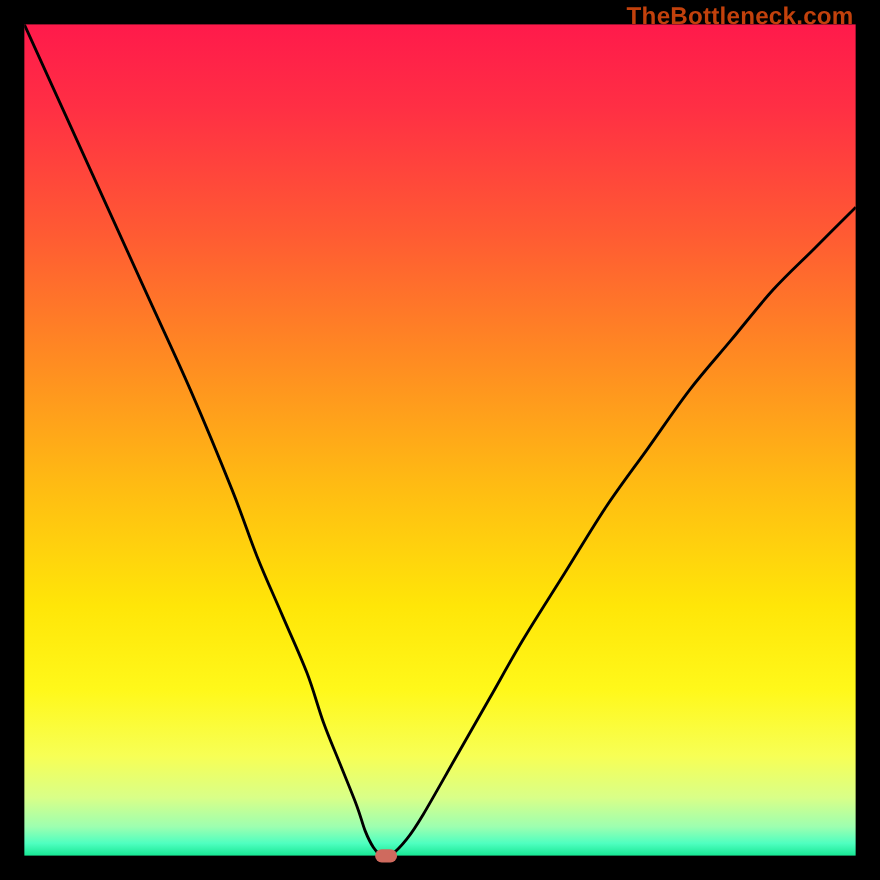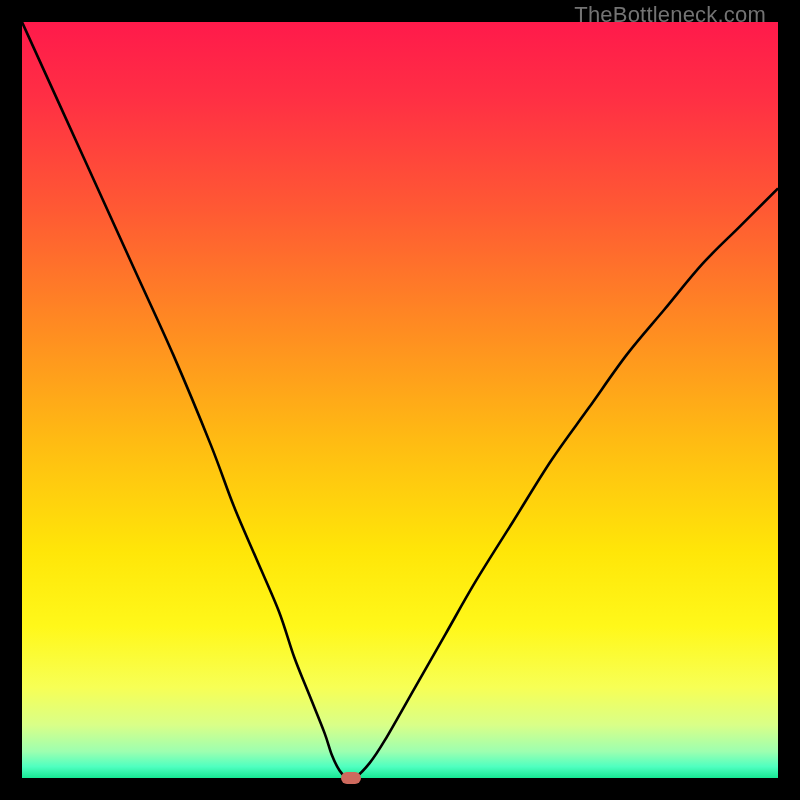--- a/index.html
+++ b/index.html
@@ -22,24 +22,24 @@
   .gradient {
     position: absolute;
     left: 0;
     top: 0;
     width: 756px;
     height: 756px;
   }
   .watermark {
     position: absolute;
     top: 2px;
-    right: 34px;
-    color: #737373;
+    right: 24px;
+    color: #c2410c;
     font-size: 22px;
-    font-weight: 400;
+    font-weight: 700;
     letter-spacing: 0.2px;
   }
   svg.curve {
     position: absolute;
     left: 0;
     top: 0;
   }
   .marker {
     position: absolute;
     width: 20px;

